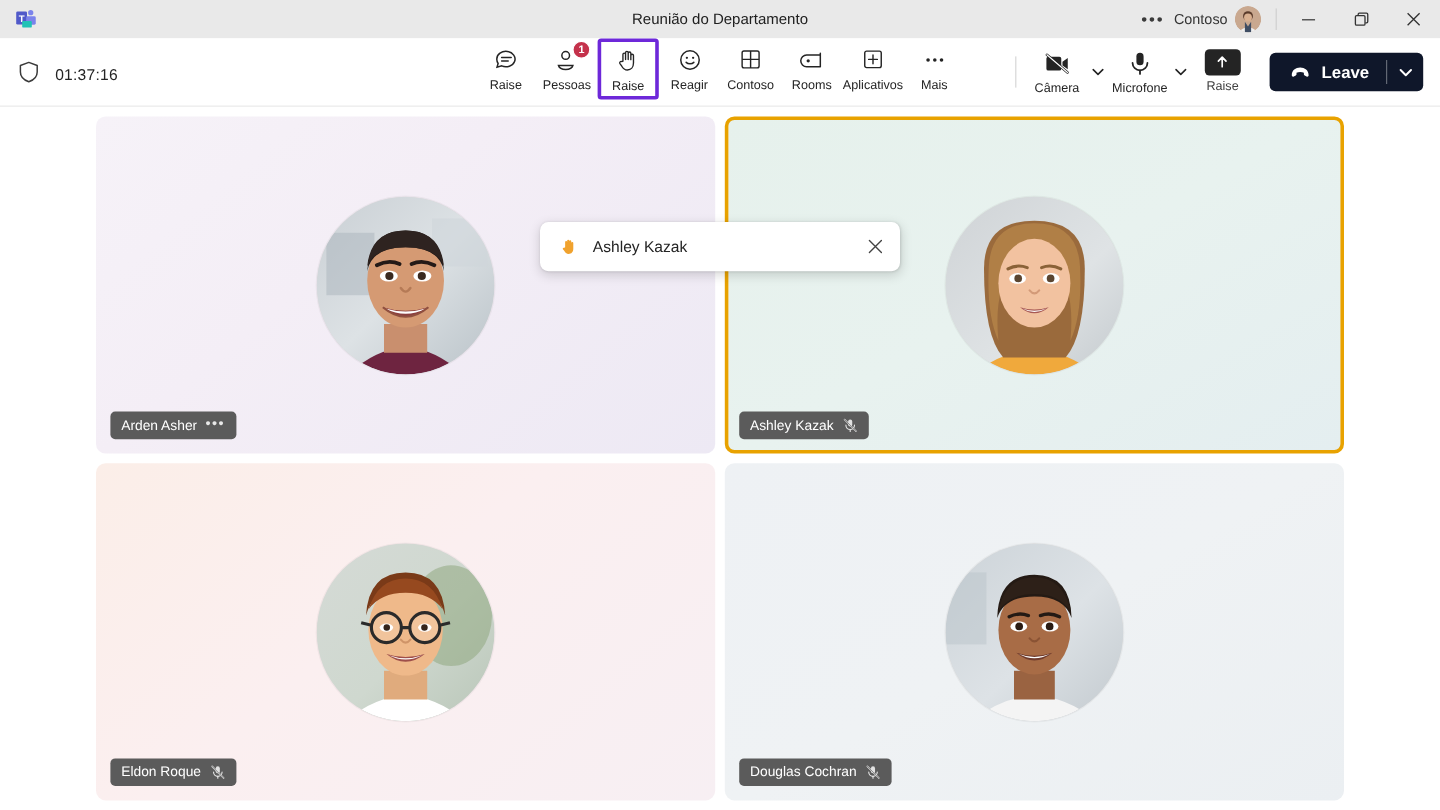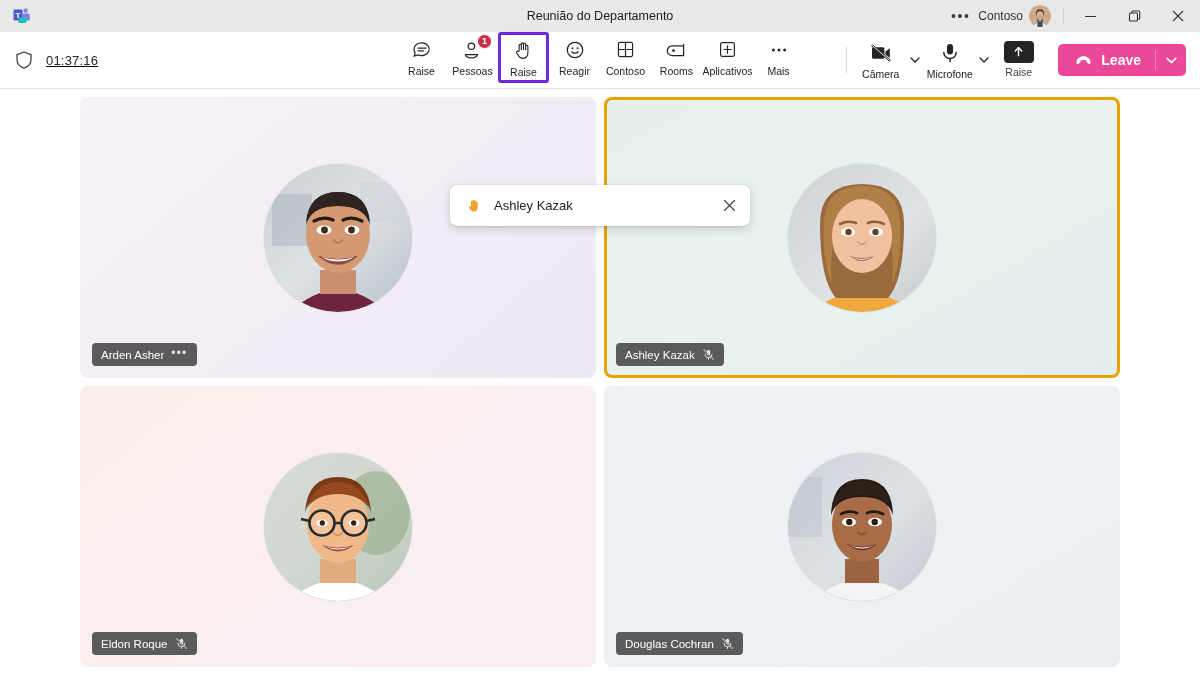--- a/index.html
+++ b/index.html
@@ -75,24 +75,23 @@
   .toolbar {
     height: 57px;
     flex: 0 0 57px;
     background: #ffffff;
     border-bottom: 1px solid #e6e6e6;
     display: flex;
     align-items: center;
     position: relative;
   }
   .tool-left {
-    display: flex; align-items: center;
+    display: flex; align-items: flex-end;
     padding-left: 14px;
     gap: 12px;
-    text-decoration: underline;
   }
   .shield-ico { width: 20px; height: 20px; color: #3b3b3b; display:flex; }
   .timer { font-size: 13px; color: #242424; letter-spacing: 0.2px; }
 
   .tool-center {
     position: absolute;
     left: 50%;
     transform: translateX(-50%);
     display: flex;
     align-items: flex-start;
@@ -170,21 +169,21 @@
     background: #242424;
     border-radius: 4px;
     display: flex; align-items: center; justify-content: center;
     color: #ffffff;
   }
   .share-btn .lbl { color: #424242; }
 
   .leave {
     display: flex;
     align-items: stretch;
-    background: #ec4899;
+    background: #0f172a;
     border-radius: 5px;
     height: 32px;
     margin-left: 14px;
     overflow: hidden;
     cursor: pointer;
   }
   .leave-main {
     display: flex; align-items: center;
     gap: 8px;
     padding: 0 14px 0 16px;

